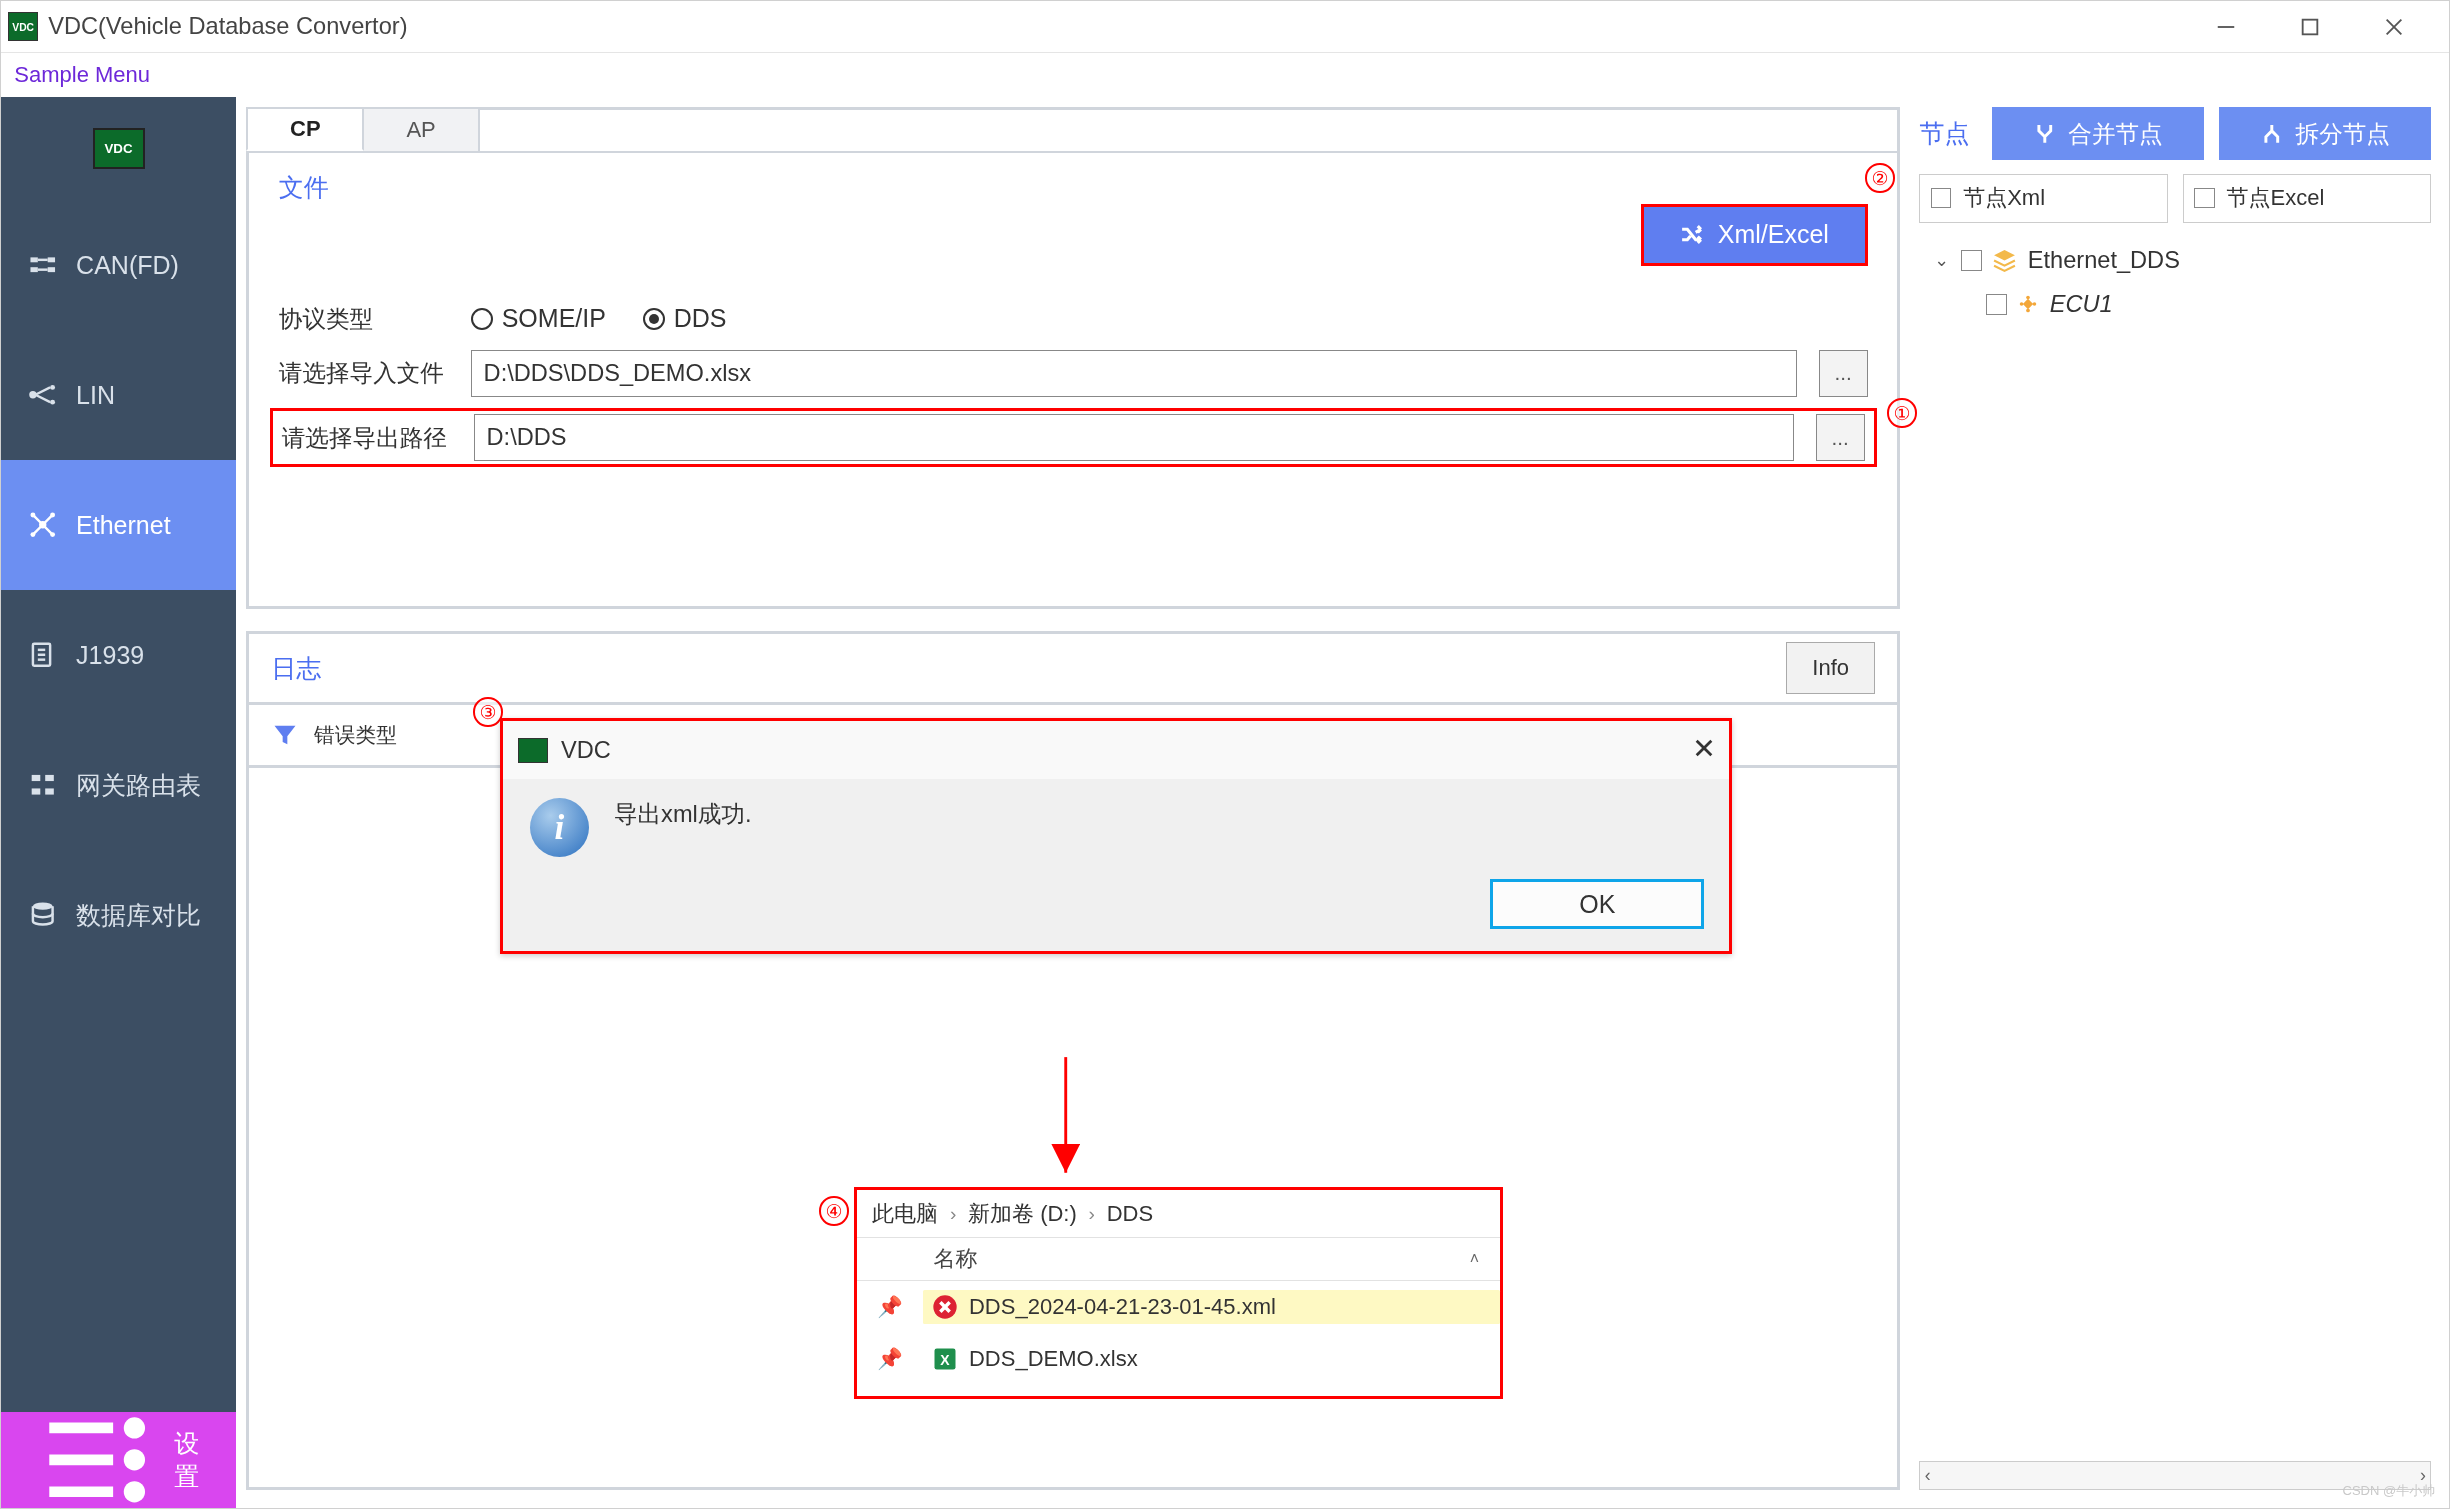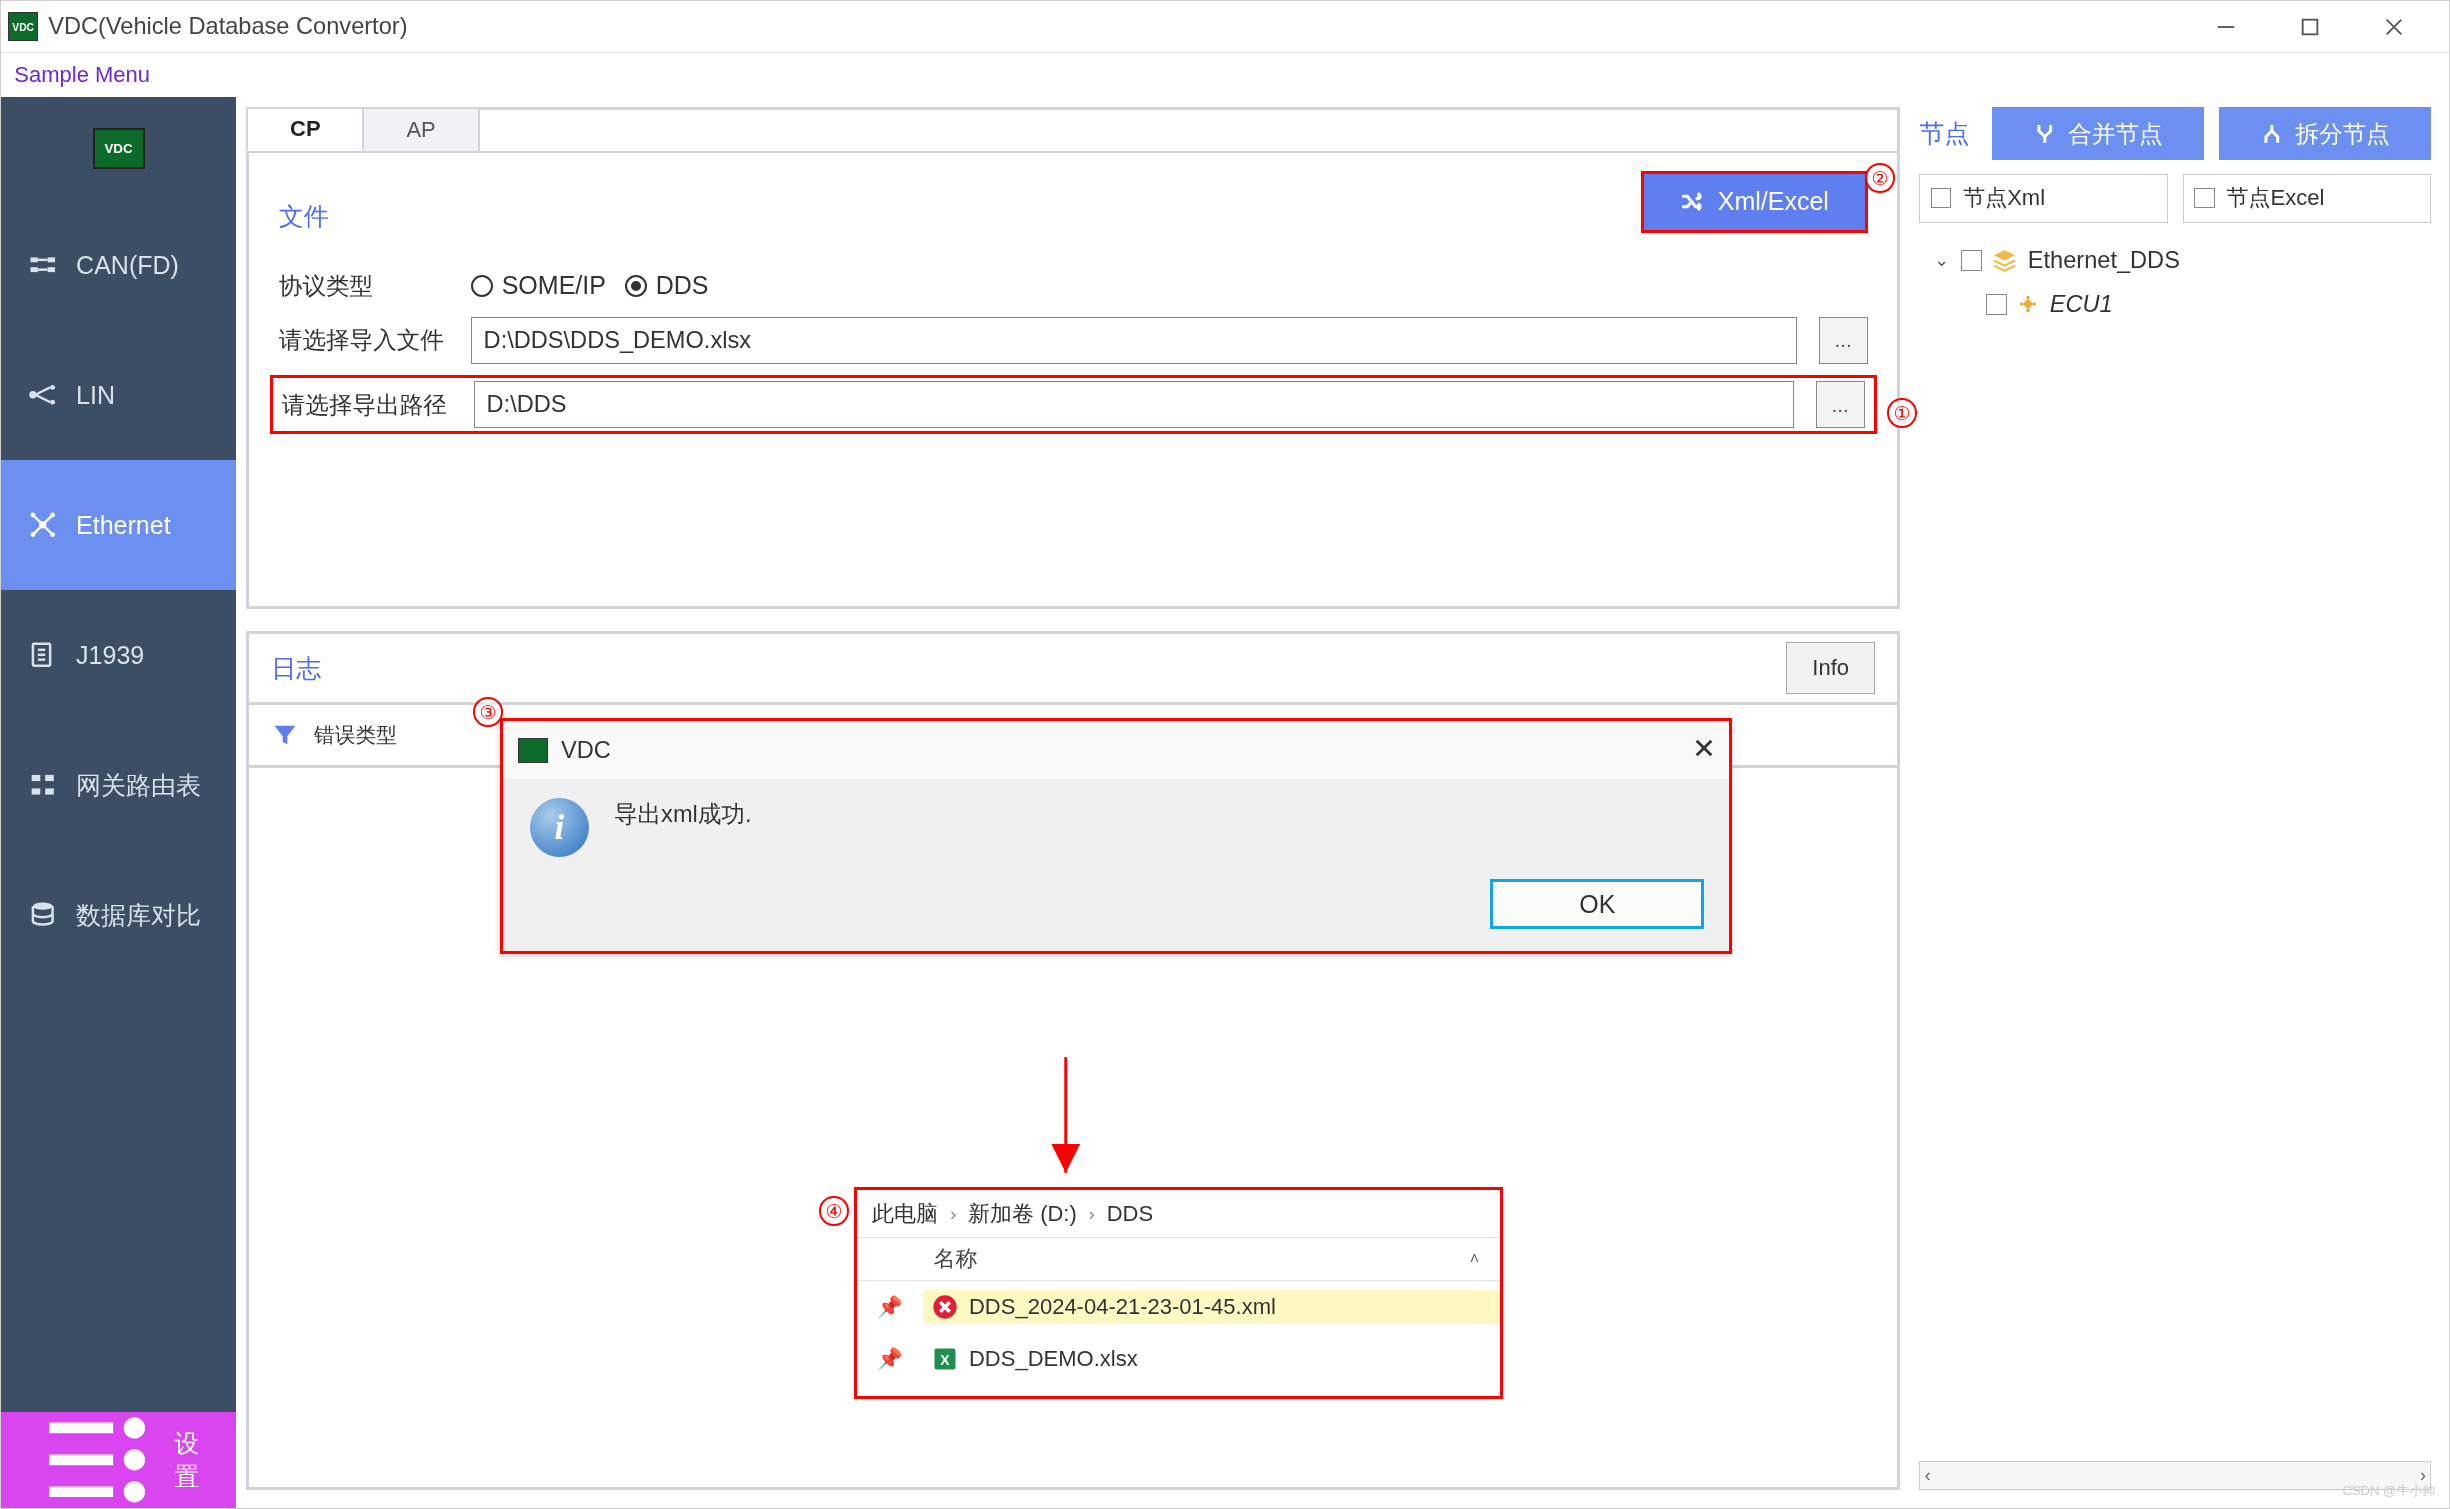--- a/index.html
+++ b/index.html
@@ -37,29 +37,29 @@
 
   .panel { border:3px solid #d0d5dc; background:#fff; }
   .toppanel { height:502px; position:relative;}
   .logpanel { flex:1; position:relative;}
 
   .tabs { display:flex; height:46px; border-bottom:2.2px solid #d0d5dc; margin:-3px -3px 0 -3px;}
   .tab { width:118px; border:2.2px solid #d0d5dc; border-bottom:none; margin-right:-2.2px; display:flex; align-items:center; justify-content:center; font-size:22px; background:#f1f2f4;}
   .tab.active{ background:#fff; color:#222; border-bottom:2.2px solid #fff; position:relative; z-index:1;font-weight:bold;}
   .tab:not(.active){ color:#555;}
 
-  .toprow { display:flex; align-items:flex-end; padding:17.7px 29.5px 0 29.5px;}
+  .toprow { display:flex; align-items:flex-start; padding:17.7px 29.5px 0 29.5px;flex-direction:column;}
   .filelabel { color:#4b6ef0; font-size:25px;}
   .xmlbtnwrap { margin-left:auto; border:3.7px solid red; padding:0; position:relative;}
   .xmlbtn { background:#5f7ef0; color:#fff; height:56px; width:221px; display:flex; align-items:center; justify-content:center; gap:13.3px; font-size:25px;}
   .xmlbtn svg{width:25px;height:25px;stroke:#fff;stroke-width:3;fill:none;}
 
   .formrow { display:flex; align-items:center; padding:7.4px 29.5px; gap:22px;}
   .formrow .lbl{ width:170px; font-size:23.6px; color:#333;}
-  .radios { display:flex; gap:19px; }
+  .radios { display:flex; gap:37px; }
   .radio { display:flex; align-items:center; gap:8.9px; font-size:25px;}
   .radiodot{ width:22px;height:22px;border:2.2px solid #333;border-radius:50%; display:flex;align-items:center;justify-content:center;}
   .radiodot.checked::after{content:"";width:10.3px;height:10.3px;background:#333;border-radius:50%;}
   .txt{ flex:1; height:47px; border:1.5px solid #888; background:#fff; padding:0 11.8px; font-size:23.6px; display:flex; align-items:center;}
   .browsebtn{ width:49px; height:47px; border:1.5px solid #888; background:#f3f3f3; display:flex; align-items:center; justify-content:center; font-size:20.7px; color:#555;}
   .row2wrap{ border:3.7px solid red; margin:4.4px 20.7px 0 20.7px; padding:3px 4.4px;}
   .row2wrap .formrow{ padding:0 4.4px;}
 
   
   .loghdr { display:flex; align-items:center; height:71px; padding:0 22px; border-bottom:3px solid #d0d5dc;}

